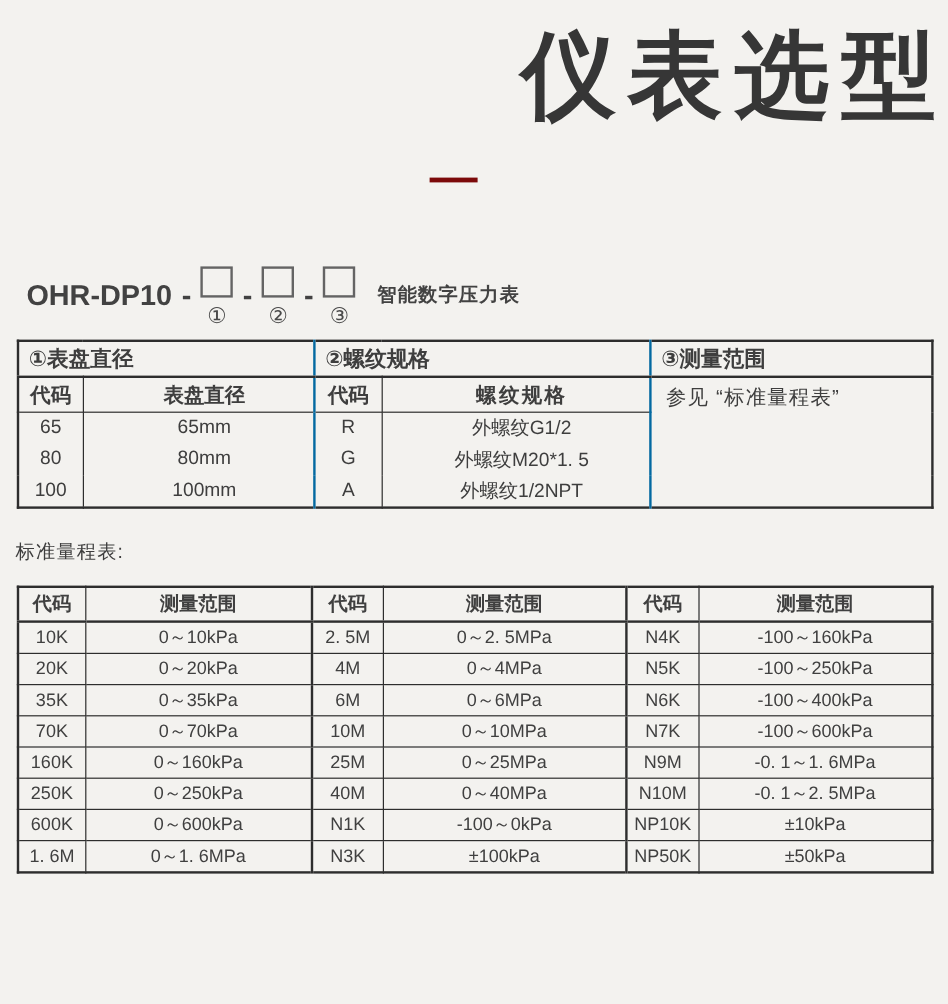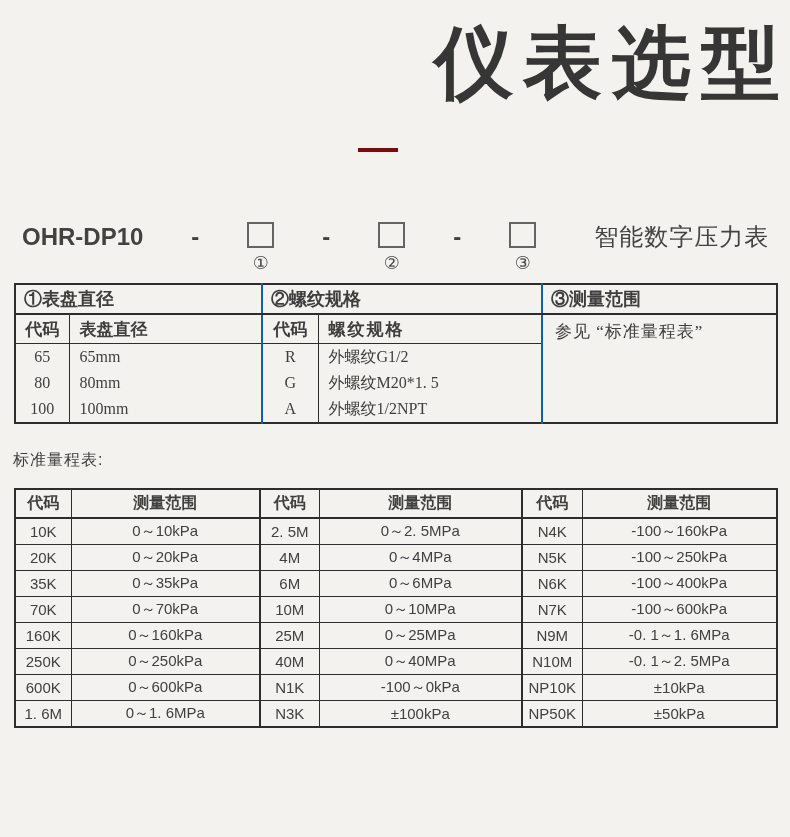--- a/index.html
+++ b/index.html
@@ -12,45 +12,45 @@
   .page-title{
     position:absolute;top:22px;left:0;width:100%;
     text-align:right;font-size:79px;line-height:1.04;font-weight:bold;
     letter-spacing:10px;padding-left:10px;box-sizing:border-box;color:#363636;
   }
   .title-underline{
     position:absolute;top:148px;left:358px;width:40px;height:4px;background:#7c0a0a;
   }
   
   .model-row{
-    position:absolute;top:222px;left:22px;display:flex;align-items:flex-start;color:#424242;gap:40px;
+    position:absolute;top:222px;left:22px;display:flex;align-items:center;color:#424242;
   }
   .model-row .txt{font-size:24px;font-weight:bold;line-height:30px;white-space:pre;}
   .model-sep{font-size:24px;font-weight:bold;line-height:30px;margin:0 8px;}
   .box-group{display:flex;flex-direction:column;align-items:center;}
   .model-box{width:27px;height:26px;box-sizing:border-box;border:2px solid #646464;background:transparent;}
   .box-num{font-size:18px;line-height:18px;margin-top:6px;font-weight:normal;color:#4a4a4a;}
-  .model-suffix{font-size:24px;font-weight:400;line-height:30px;margin-left:18px;letter-spacing:1px;}
+  .model-suffix{font-size:16px;font-weight:700;line-height:30px;margin-left:18px;letter-spacing:1px;}
   
   table{border-collapse:collapse;table-layout:fixed;background:transparent;}
   td{padding:0;vertical-align:middle;overflow:hidden;white-space:nowrap;}
   
   .sel-table{
     position:absolute;top:283px;left:14px;width:762px;
-    border:2px solid #2d2d2d;font-size:16px;font-family:Liberation Serif, serif;
+    border:2px solid #2d2d2d;font-size:16px;
   }
   .sel-table td{color:#3e3e3e;}
   .sec-title{font-weight:bold;font-size:18px;text-align:left;padding-left:8px;height:28px;}
   .bb2{border-bottom:2px solid #2d2d2d;}
   .bb1{border-bottom:1.5px solid #2d2d2d;}
   .thinR{border-right:1.5px solid #2d2d2d;}
   .secL{border-left:2px solid #0369a1;}
   .sub{font-weight:bold;font-size:17px;height:28px;}
   .codec{text-align:center;}
-  .valc{text-align:left;padding-left:10px;}
+  .valc{text-align:center;padding-left:10px;}
   .sp{letter-spacing:2px;}
   .drow td{height:26px;font-size:16px;}
   .note-cell{
     vertical-align:top;text-align:left;padding:5px 15px 0 12px;font-size:17px;letter-spacing:1px;
   }
   
   .range-label{position:absolute;top:450px;left:13px;font-size:16px;color:#3e3e3e;letter-spacing:1px;}
   .range-table{
     position:absolute;top:488px;left:14px;width:762px;
     border:2px solid #2d2d2d;font-size:15px;

